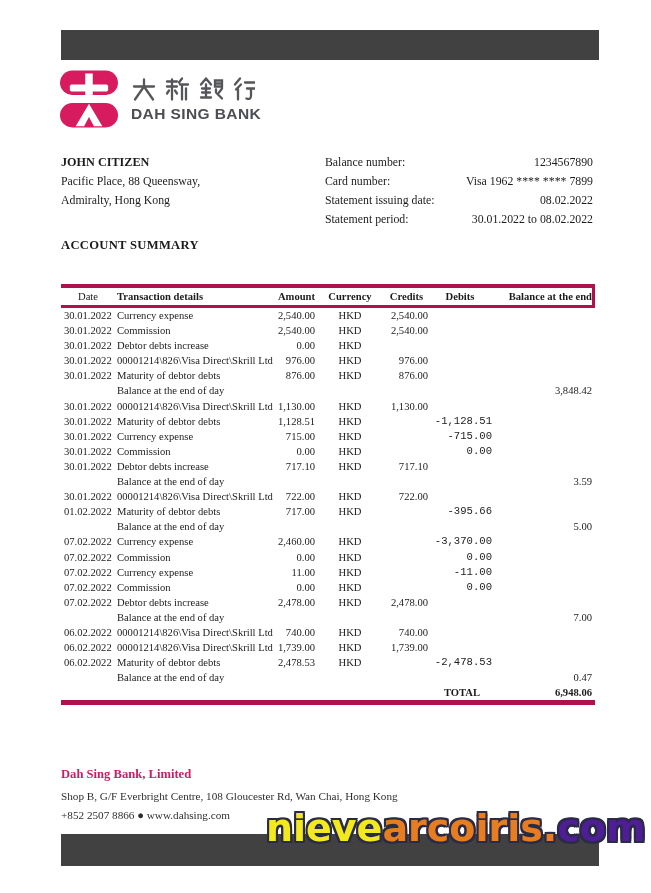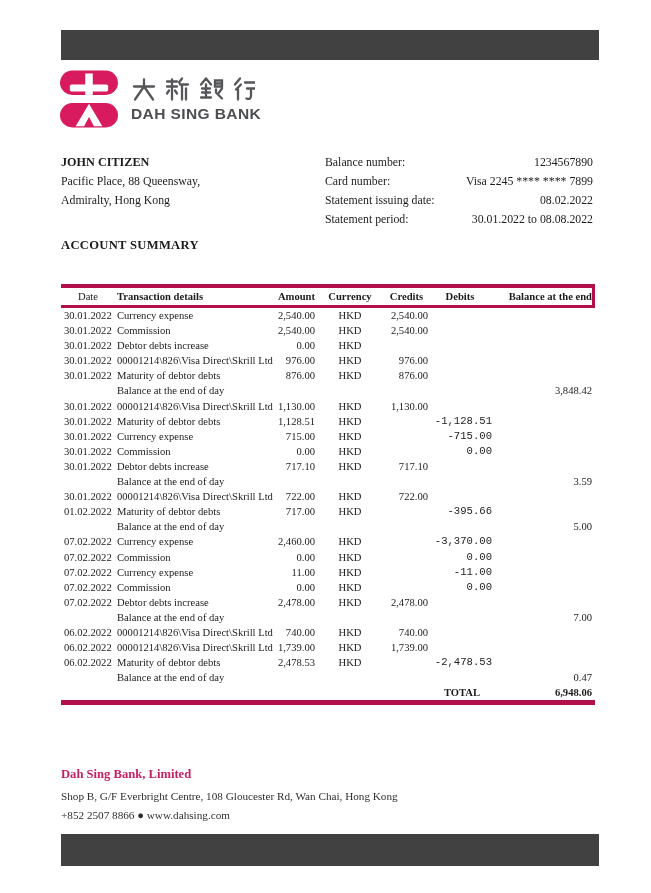--- a/index.html
+++ b/index.html
@@ -129,29 +129,29 @@
     <div>Admiralty, Hong Kong</div>
   </div>
 
   <div class="acct-info">
     <div class="acct-row">
       <span class="lab">Balance number:</span>
       <span class="val">1234567890</span>
     </div>
     <div class="acct-row">
       <span class="lab">Card number:</span>
-      <span class="val">Visa 2245 **** **** 7899</span>
+      <span class="val">Visa 1962 **** **** 7899</span>
     </div>
     <div class="acct-row">
       <span class="lab">Statement issuing date:</span>
       <span class="val">08.02.2022</span>
     </div>
     <div class="acct-row">
       <span class="lab">Statement period:</span>
-      <span class="val">30.01.2022 to 08.08.2022</span>
+      <span class="val">30.01.2022 to 08.02.2022</span>
     </div>
   </div>
 
   <div class="section-title">ACCOUNT SUMMARY</div>
 
   <div class="table">
     <div class="head-block">
       <div class="rule rule-top"></div>
       <div class="thead-row">
         <div class="h-date">Date</div>
@@ -399,14 +399,17 @@
   </div>
 
   <div class="footer">
     <div class="f-bank">Dah Sing Bank, Limited</div>
     <div class="f-addr">Shop B, G/F Everbright Centre, 108 Gloucester Rd, Wan Chai, Hong Kong</div>
     <div class="f-phone">+852 2507 8866 ● www.dahsing.com</div>
   </div>
 
   <div class="bottombar"></div>
 
+  <div class="watermark">
+    <span class="wm-1">nieve</span><span class="wm-2">arcoiris.</span><span class="wm-3">com</span>
+  </div>
 
 </div>
 
 </body></html>

